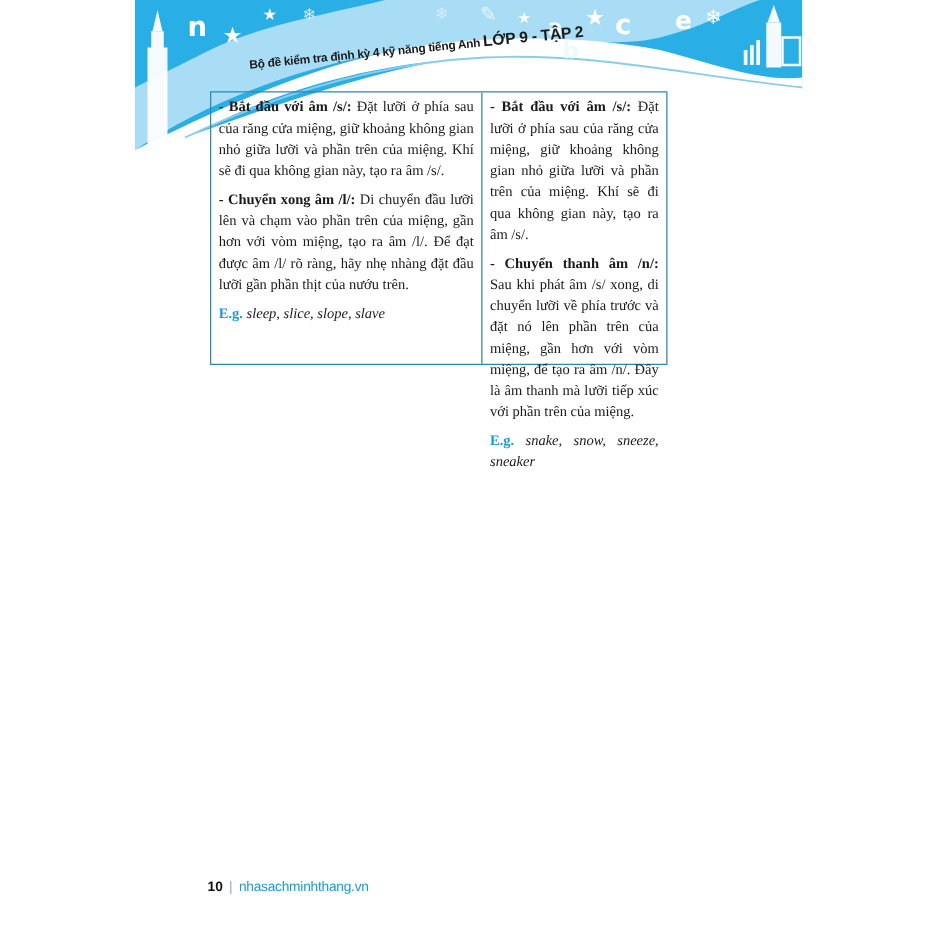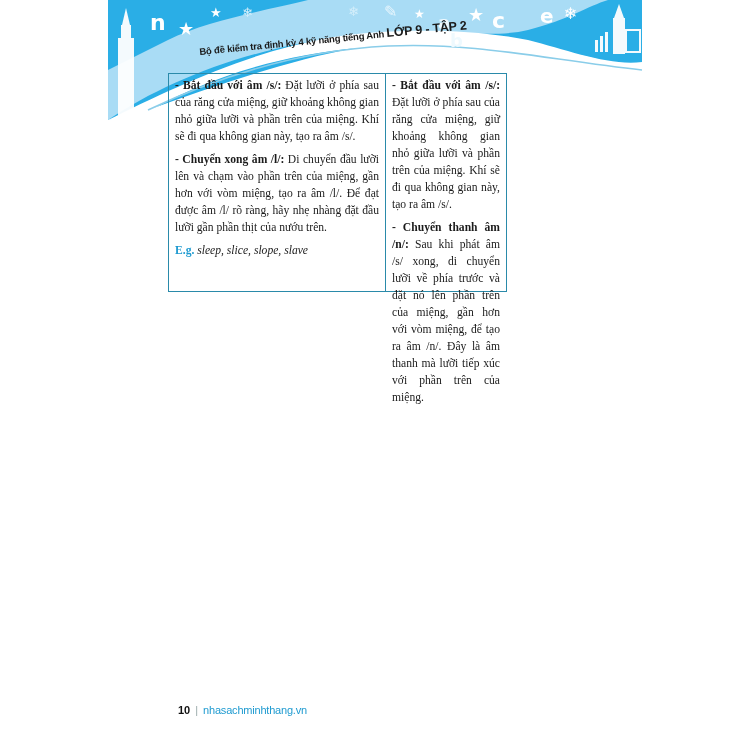--- a/index.html
+++ b/index.html
@@ -7,32 +7,32 @@
          font-family: "Liberation Serif", serif; color: #1a1a1a; }
 
   .header { position: absolute; left: 108px; top: 0; width: 534px; height: 120px; overflow: hidden; }
   .header svg { position: absolute; left: 0; top: 0; }
   .header-title { position: absolute; left: 92px; top: 44px; transform: rotate(-5.5deg); transform-origin: left bottom;
                   font-family: "Liberation Sans", sans-serif; font-size: 9.5px; font-weight: bold; color: #1a1a1a; white-space: nowrap; letter-spacing: -0.2px; }
   .header-title .big { font-size: 12.5px; }
 
   .deco { position: absolute; color: #ffffff; font-family: "DejaVu Sans", sans-serif; font-weight: bold; line-height: 1; }
 
-  .table { position: absolute; left: 168px; top: 73px; width: 339px; height: 219px;
+  .table { position: absolute; left: 168px; top: 73px; width: 366px; height: 219px;
            border: 1.5px solid #2a8aaa; display: flex; box-sizing: border-box; }
   .cell { box-sizing: border-box; padding: 3px 6px 4px 6px; font-size: 11.6px; line-height: 17px; text-align: justify; }
   .cell.left { width: 217px; border-right: 1.5px solid #2a8aaa; }
   .cell.right { flex: 1; }
   .cell p { margin: 0 0 6px 0; }
   .cell b { font-weight: bold; }
   .eg-label { color: #1e9ad0; font-weight: bold; }
   .eg-words { font-style: italic; font-family: Liberation Serif, serif; }
 
   .footer { position: absolute; left: 166px; top: 704px; font-family: "Liberation Sans", sans-serif; font-size: 11px; }
-  .footer .pg { color: #111; font-weight: bold; margin-left: 12px; }
+  .footer .pg { color: #111; font-weight: bold; }
   .footer .sep { color: #9aa; margin: 0 5px; }
   .footer .site { color: #1e9ad0; letter-spacing: -0.2px; }
 </style>
 </head>
 <body>
 
 <div class="header">
   <svg width="534" height="120" viewBox="0 0 534 120">
     <rect x="0" y="0" width="534" height="120" fill="#ffffff"></rect>
     <path d="M0 0 H534 V70 C470 55 420 40 360 38 C260 34 150 70 40 110 L0 120 Z" fill="#2aaee6"></path>
@@ -85,18 +85,21 @@
       <span class="eg-label">E.g.</span><span class="eg-words"> sleep, slice, slope, slave</span>
     </p>
   </div>
   <div class="cell right">
     <p>
       <b>- Bắt đầu với âm /s/:</b><span> Đặt lưỡi ở phía sau của răng cửa miệng, giữ khoảng không gian nhỏ giữa lưỡi và phần trên của miệng. Khí sẽ đi qua không gian này, tạo ra âm /s/.</span>
     </p>
     <p>
       <b>- Chuyển thanh âm /n/:</b><span> Sau khi phát âm /s/ xong, di chuyển lưỡi về phía trước và đặt nó lên phần trên của miệng, gần hơn với vòm miệng, để tạo ra âm /n/. Đây là âm thanh mà lưỡi tiếp xúc với phần trên của miệng.</span>
     </p>
+    <p>
+      <span class="eg-label">E.g.</span><span class="eg-words"> snake, snow, sneeze, sneaker</span>
+    </p>
   </div>
 </div>
 
 <div class="footer">
   <span class="pg">10</span><span class="sep">|</span><span class="site">nhasachminhthang.vn</span>
 </div>
 
 </body></html>

